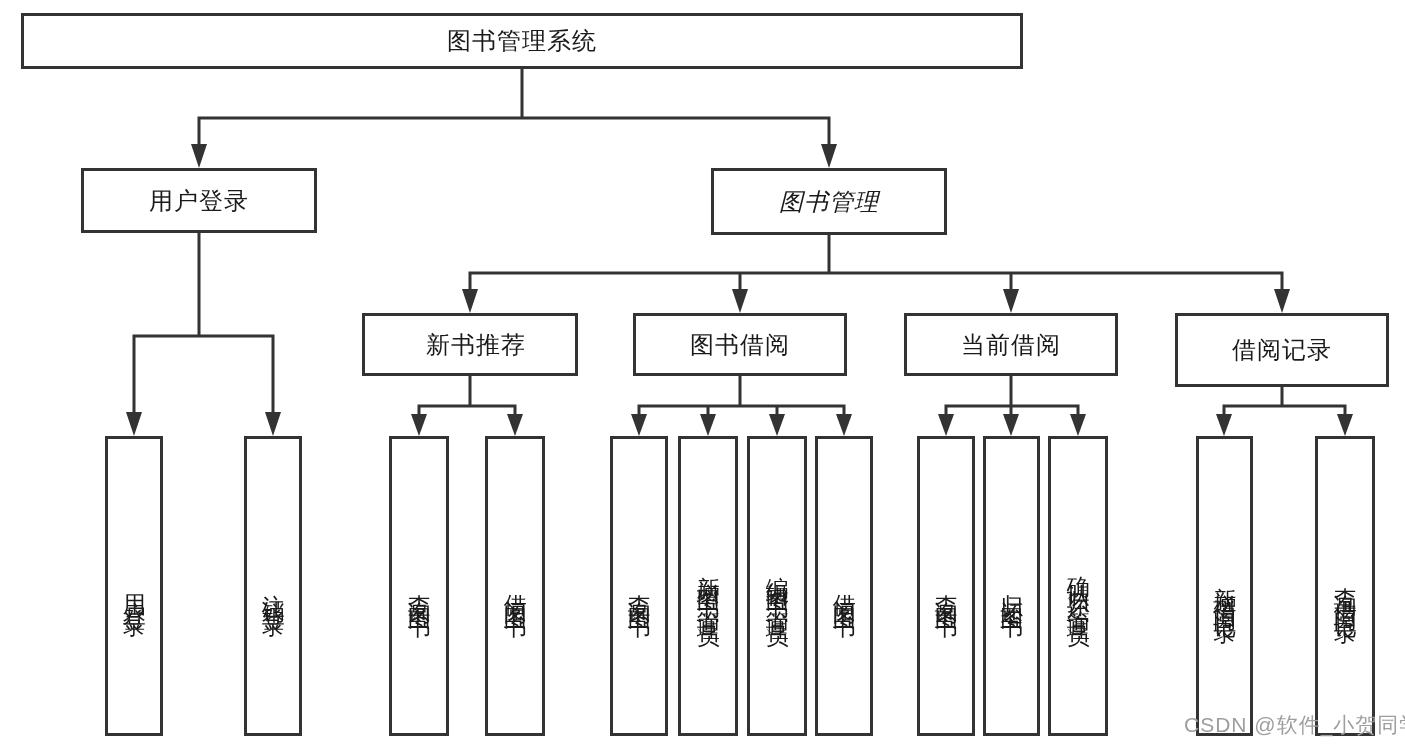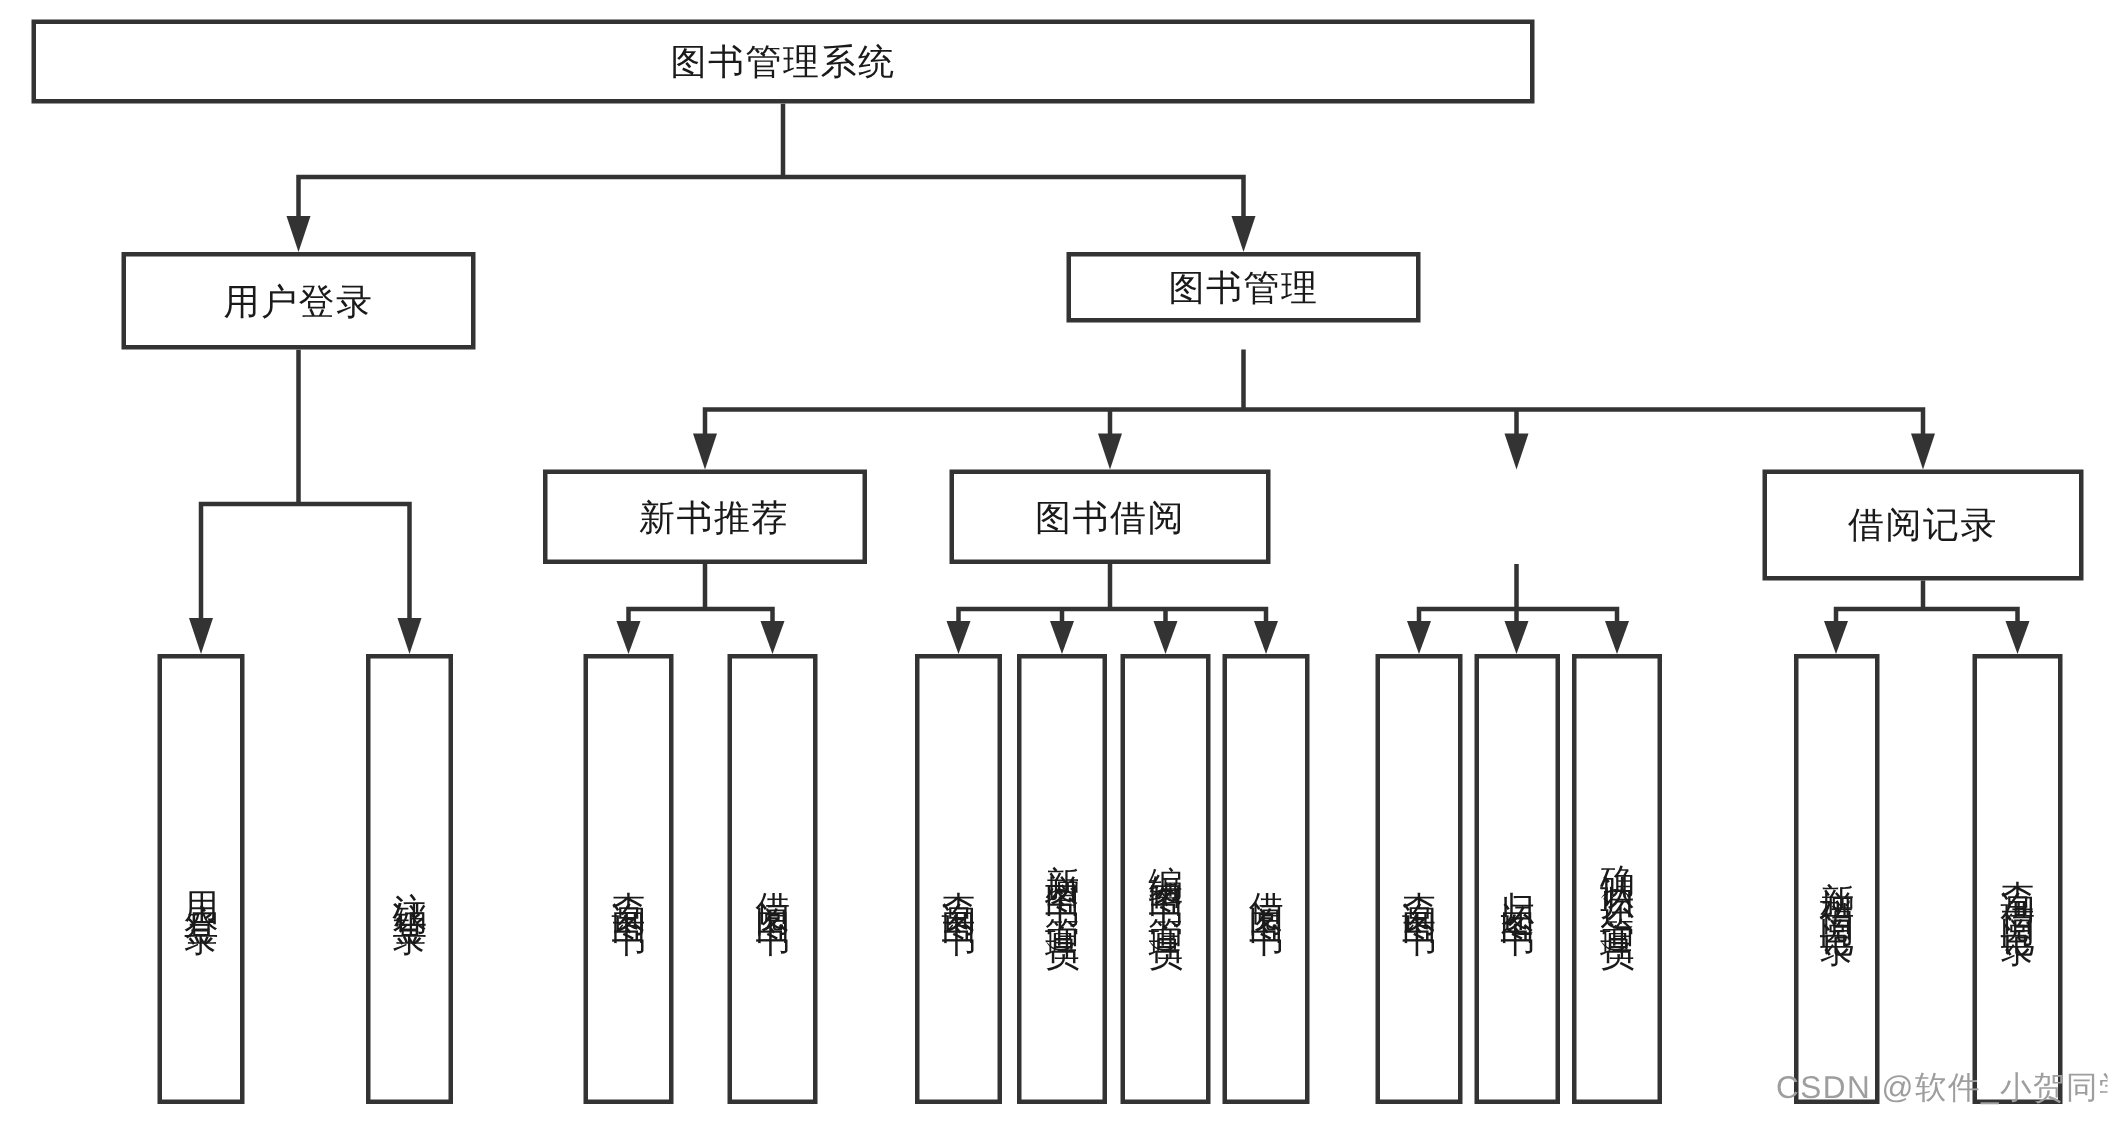--- a/index.html
+++ b/index.html
@@ -122,29 +122,32 @@
     </g>
   </svg>
 
   <div class="box hbox" style="left:21px; top:13px; width:1002px; height:56px;">
     <span class="lbl">图书管理系统</span>
   </div>
 
   <div class="box hbox" style="left:81px; top:168px; width:236px; height:65px;">
     <span class="lbl">用户登录</span>
   </div>
-  <div class="box hbox" style="left:711px; top:168px; width:236px; height:47px;">
+  <div class="box hbox" style="left:711px; top:168px; width:236px; height:67px;font-style:italic;">
     <span class="lbl">图书管理</span>
   </div>
 
   <div class="box hbox" style="left:362px; top:313px; width:216px; height:63px;padding-left:12px;">
     <span class="lbl">新书推荐</span>
   </div>
   <div class="box hbox" style="left:633px; top:313px; width:214px; height:63px;">
     <span class="lbl">图书借阅</span>
+  </div>
+  <div class="box hbox" style="left:904px; top:313px; width:214px; height:63px;">
+    <span class="lbl">当前借阅</span>
   </div>
   <div class="box hbox" style="left:1175px; top:313px; width:214px; height:74px;">
     <span class="lbl">借阅记录</span>
   </div>
 
   <div class="box vbox" style="left:105px; top:436px; width:58px; height:300px;">
     <span class="vlbl">用户登录</span>
   </div>
   <div class="box vbox" style="left:244px; top:436px; width:58px; height:300px;">
     <span class="vlbl">注销登录</span>

